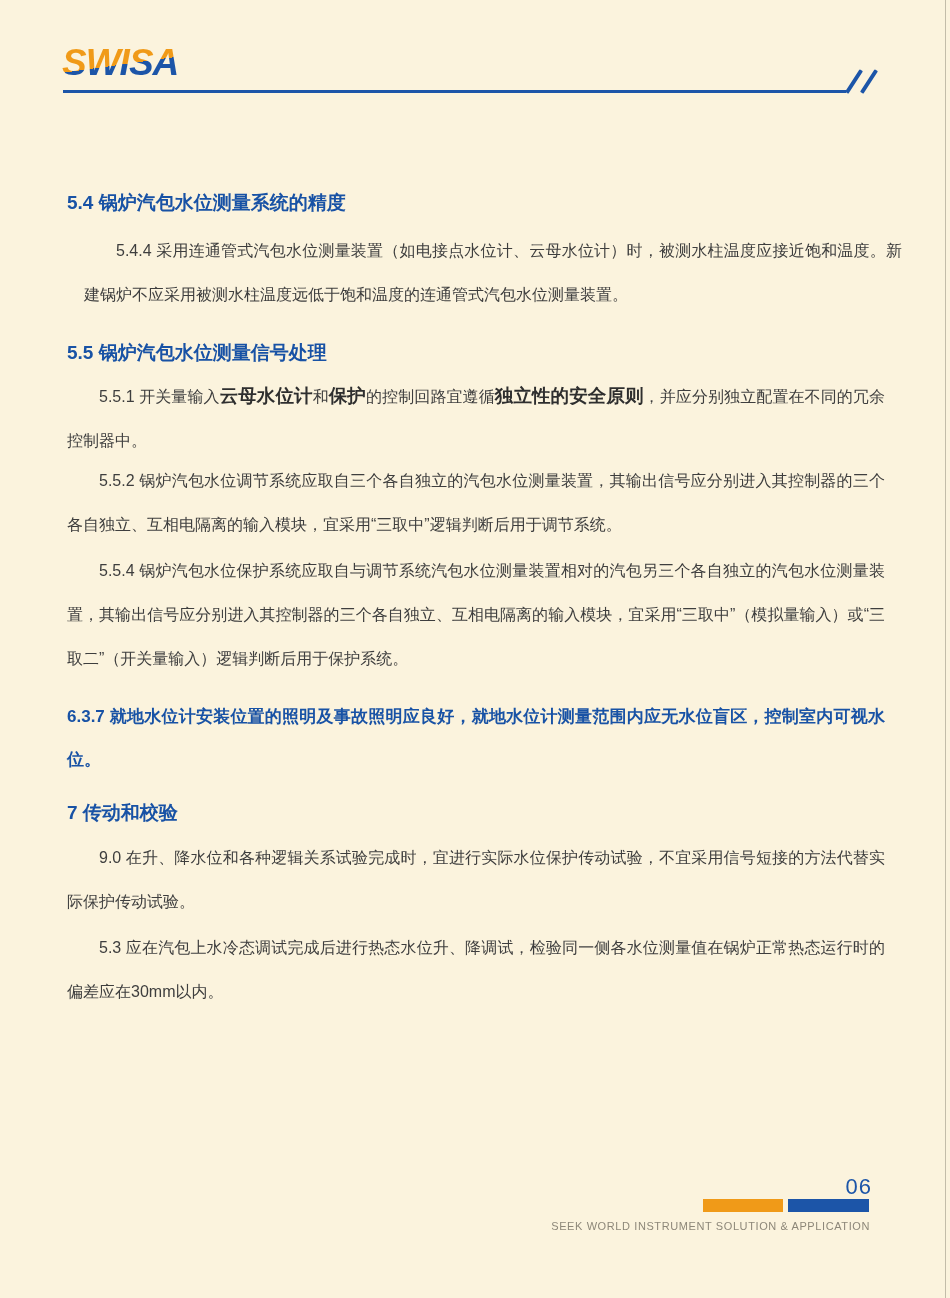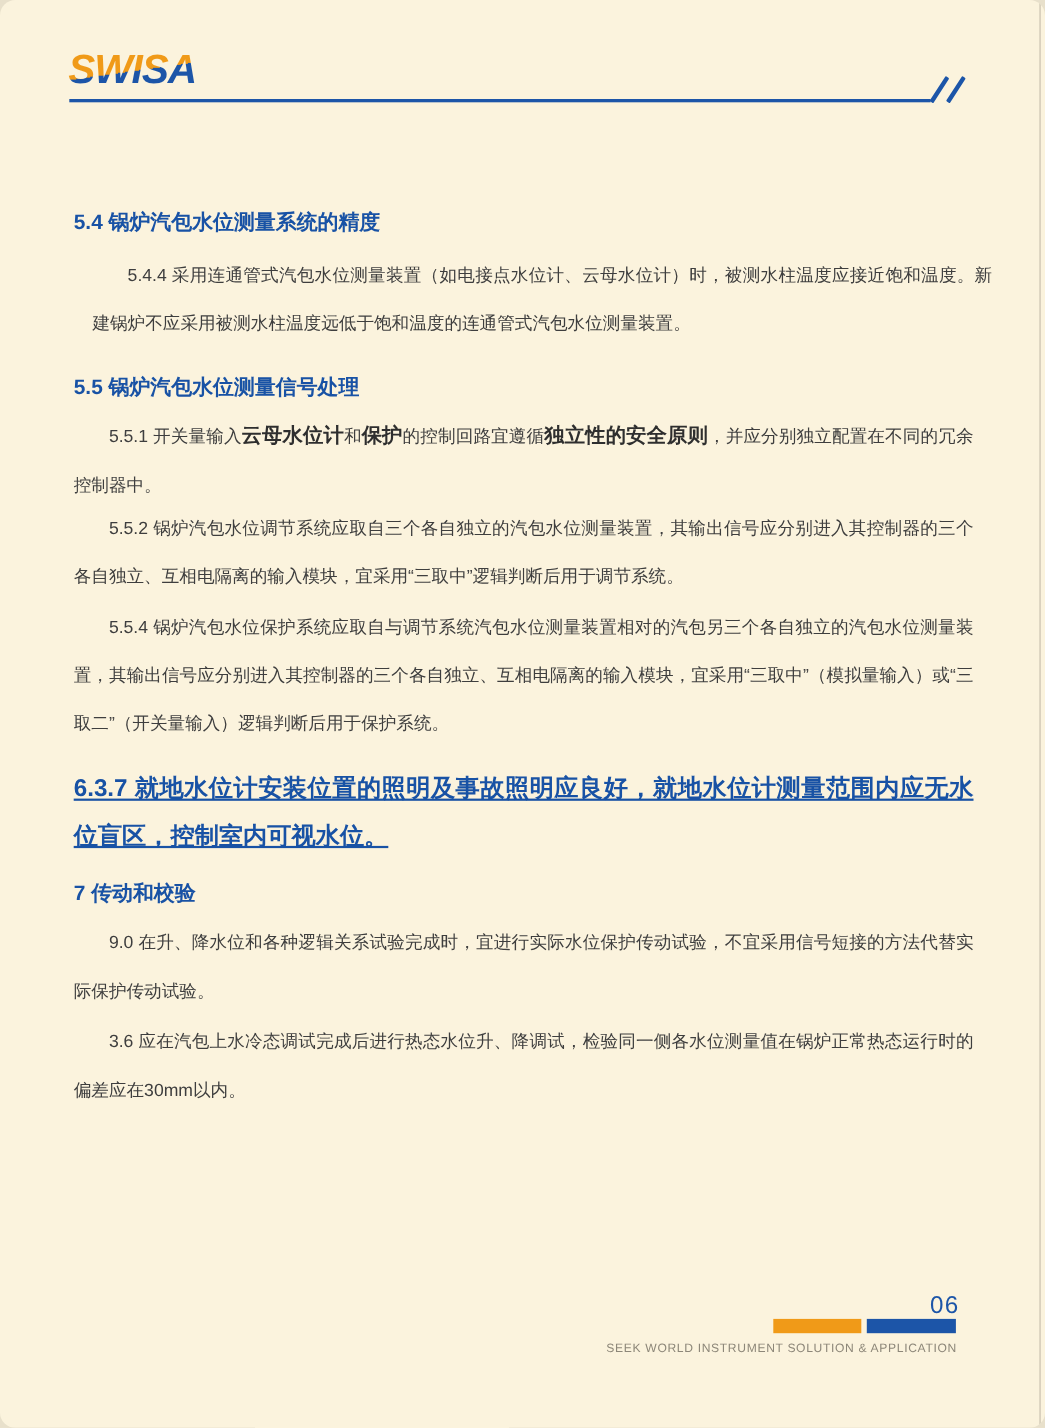--- a/index.html
+++ b/index.html
@@ -3,21 +3,20 @@
 <meta charset="utf-8">
 <style>
   * { margin:0; padding:0; box-sizing:border-box; }
   html,body { background:#e8e0cb; }
   .page {
     position:relative;
     width:950px; height:1298px;
     background:#FBF3DD;
     font-family:"Liberation Sans","DejaVu Sans",sans-serif;
     overflow:hidden;
-    border-radius:14px;
   }
   .page-edge {
     position:absolute; top:0; bottom:0; right:4px; width:1px;
     background:#c3bca9;
   }
   
   .logo {
     position:absolute; left:62px; top:42px;
     font-size:37px; font-weight:800; font-style:italic;
     letter-spacing:-1px;
@@ -35,21 +34,21 @@
     transform:rotate(33deg);
   }
   .slash-1 { left:852px; }
   .slash-2 { left:867px; }
   
   .h-blue {
     position:absolute; left:67px; width:818px;
     color:#1852A5; font-weight:bold; font-size:19px; line-height:26px;
   }
   .h-wrap {
-    line-height:43px; font-size:22px; text-align:justify;text-decoration:underline;
+    line-height:43px; font-size:17px; text-align:justify;
   }
   .para {
     position:absolute; left:67px; width:818px;
     color:#3E3E3E; font-size:16px; line-height:44px;
     text-align:justify; text-indent:2em;
   }
   .bold-seg { font-weight:bold; font-size:18.5px; color:#2e2e2e; }
   #h54  { top:190px; }
   #p544 { top:229px;margin-left:17px; }
   #h55  { top:340px; }
@@ -90,20 +89,20 @@
 
   <div class="h-blue" id="h55">5.5 锅炉汽包水位测量信号处理</div>
   <p class="para" id="p551"><span>5.5.1 开关量输入</span><span class="bold-seg">云母水位计</span><span>和</span><span class="bold-seg">保护</span><span>的控制回路宜遵循</span><span class="bold-seg">独立性的安全原则</span><span>，并应分别独立配置在不同的冗余控制器中。</span></p>
   <p class="para" id="p552">5.5.2 锅炉汽包水位调节系统应取自三个各自独立的汽包水位测量装置，其输出信号应分别进入其控制器的三个各自独立、互相电隔离的输入模块，宜采用“三取中”逻辑判断后用于调节系统。</p>
   <p class="para" id="p554">5.5.4 锅炉汽包水位保护系统应取自与调节系统汽包水位测量装置相对的汽包另三个各自独立的汽包水位测量装置，其输出信号应分别进入其控制器的三个各自独立、互相电隔离的输入模块，宜采用“三取中”（模拟量输入）或“三取二”（开关量输入）逻辑判断后用于保护系统。</p>
 
   <div class="h-blue h-wrap" id="h637">6.3.7 就地水位计安装位置的照明及事故照明应良好，就地水位计测量范围内应无水位盲区，控制室内可视水位。</div>
 
   <div class="h-blue" id="h7">7 传动和校验</div>
   <p class="para" id="p74">9.0 在升、降水位和各种逻辑关系试验完成时，宜进行实际水位保护传动试验，不宜采用信号短接的方法代替实际保护传动试验。</p>
-  <p class="para" id="p75">3.6 应在汽包上水冷态调试完成后进行热态水位升、降调试，检验同一侧各水位测量值在锅炉正常热态运行时的偏差应在30mm以内。</p>
+  <p class="para" id="p75">5.3 应在汽包上水冷态调试完成后进行热态水位升、降调试，检验同一侧各水位测量值在锅炉正常热态运行时的偏差应在30mm以内。</p>
 
   <div class="page-num">06</div>
   <div class="bar bar-orange"></div>
   <div class="bar bar-blue"></div>
   <div class="tagline">SEEK WORLD INSTRUMENT SOLUTION &amp; APPLICATION</div>
 
 </div>
 
 </body></html>

